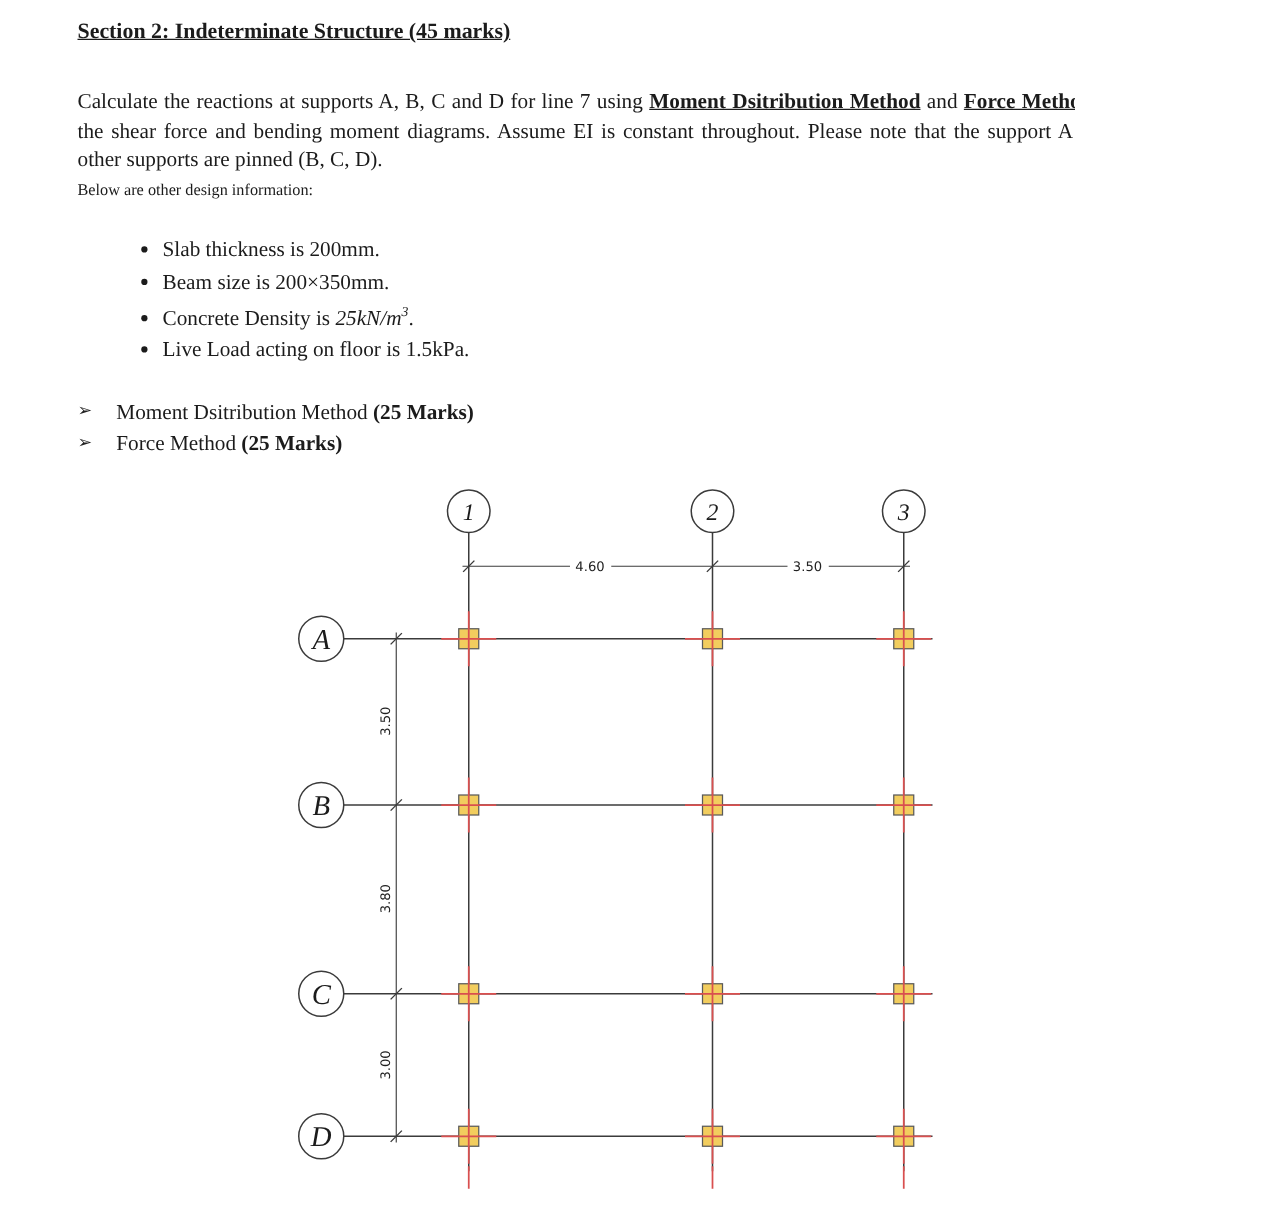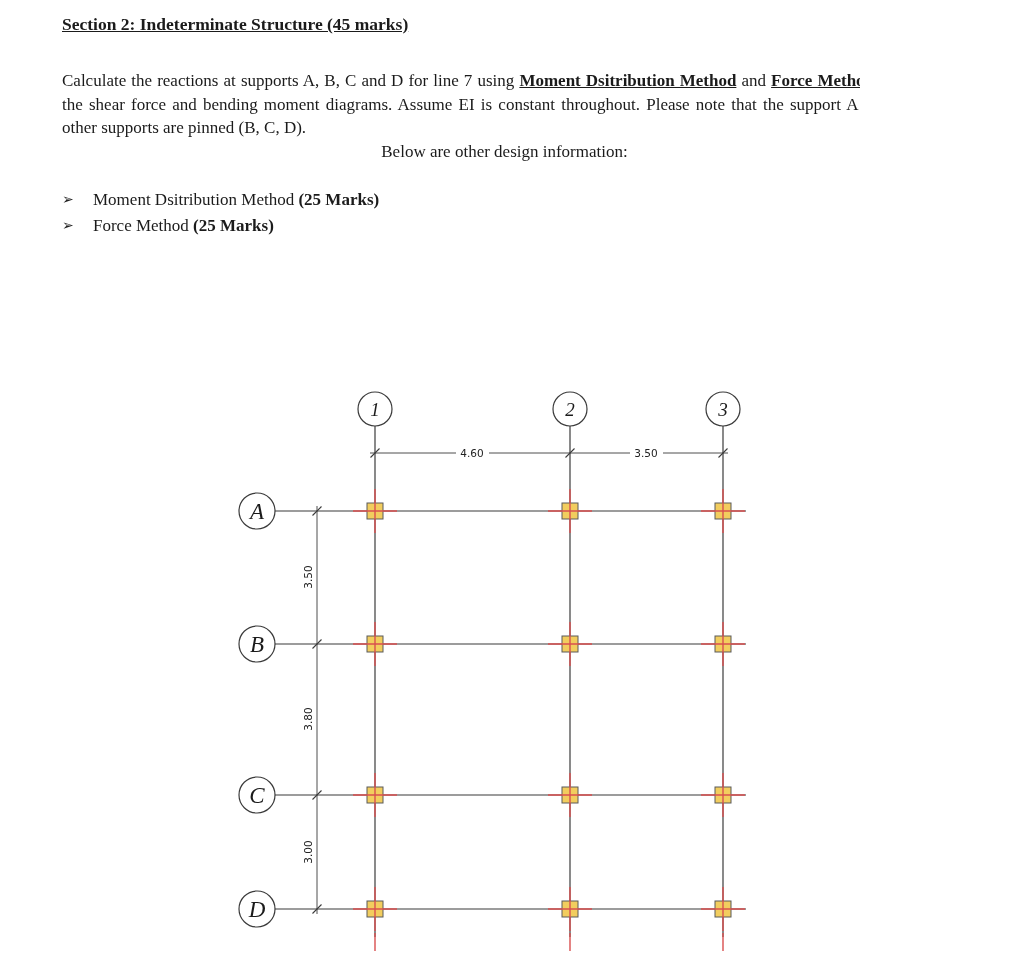--- a/index.html
+++ b/index.html
@@ -5,21 +5,21 @@
   * { margin:0; padding:0; box-sizing:border-box; }
   html,body { background:#ffffff; }
   .page {
     position:relative; width:860px; height:976px; background:#ffffff;
     font-family:"Liberation Serif", serif; color:#1b1b1b; overflow:hidden;border-radius:24px;
   }
   .content { position:absolute; left:62px; top:14px; width:885px; }
   .title { font-size:17.5px; font-weight:bold; text-decoration:underline; margin-bottom:34px; }
   .para { font-size:17px; line-height:23.5px; text-align:justify; }
   .bu { font-weight:bold; text-decoration:underline; }
-  .below { font-size:17px; line-height:23.5px;text-align:center; }
+  .below { font-size:13px; line-height:23.5px; }
   .bullets { margin-top:24px; padding-left:68px; list-style:disc; }
   .bullets li { font-size:17px; line-height:25.5px; }
   .math { font-style:italic; }
   sup.math { font-size:11px; }
   .tasks { margin-top:24px; }
   .task { font-size:17px; line-height:25.5px; display:flex; }
   .task-bullet { width:31px; font-family:"DejaVu Sans", sans-serif; font-size:14px; color:#222; }
   .task b { font-weight:bold;text-align:center; }
   .diagram { position:absolute; left:230px; top:388px; width:560px; height:586px; }
   .blk { stroke:#3b3b3b; stroke-width:1.2; }
@@ -36,20 +36,26 @@
 
 <div class="page">
   <div class="content">
 
     <div class="title">Section 2: Indeterminate Structure (45 marks)</div>
 
     <div class="para"><span>Calculate the reactions at supports A, B, C and D for line 7 using </span><span class="bu">Moment Dsitribution Method</span><span> and </span><span class="bu">Force Method</span><span>, and draw the shear force and bending moment diagrams. Assume EI is constant throughout. Please note that the support A is fixed and other supports are pinned (B, C, D).</span></div>
 
     <div class="below">Below are other design information:</div>
 
+    <ul class="bullets">
+      <li><span>Slab thickness is 200mm.</span></li>
+      <li><span>Beam size is 200×350mm.</span></li>
+      <li><span>Concrete Density is </span><span class="math">25kN/m</span><sup class="math">3</sup><span>.</span></li>
+      <li><span>Live Load acting on floor is 1.5kPa.</span></li>
+    </ul>
 
     <div class="tasks">
       <div class="task">
         <span class="task-bullet">➢</span>
         <span><span>Moment Dsitribution Method </span><b>(25 Marks)</b></span>
       </div>
       <div class="task">
         <span class="task-bullet">➢</span>
         <span><span>Force Method </span><b>(25 Marks)</b></span>
       </div>

